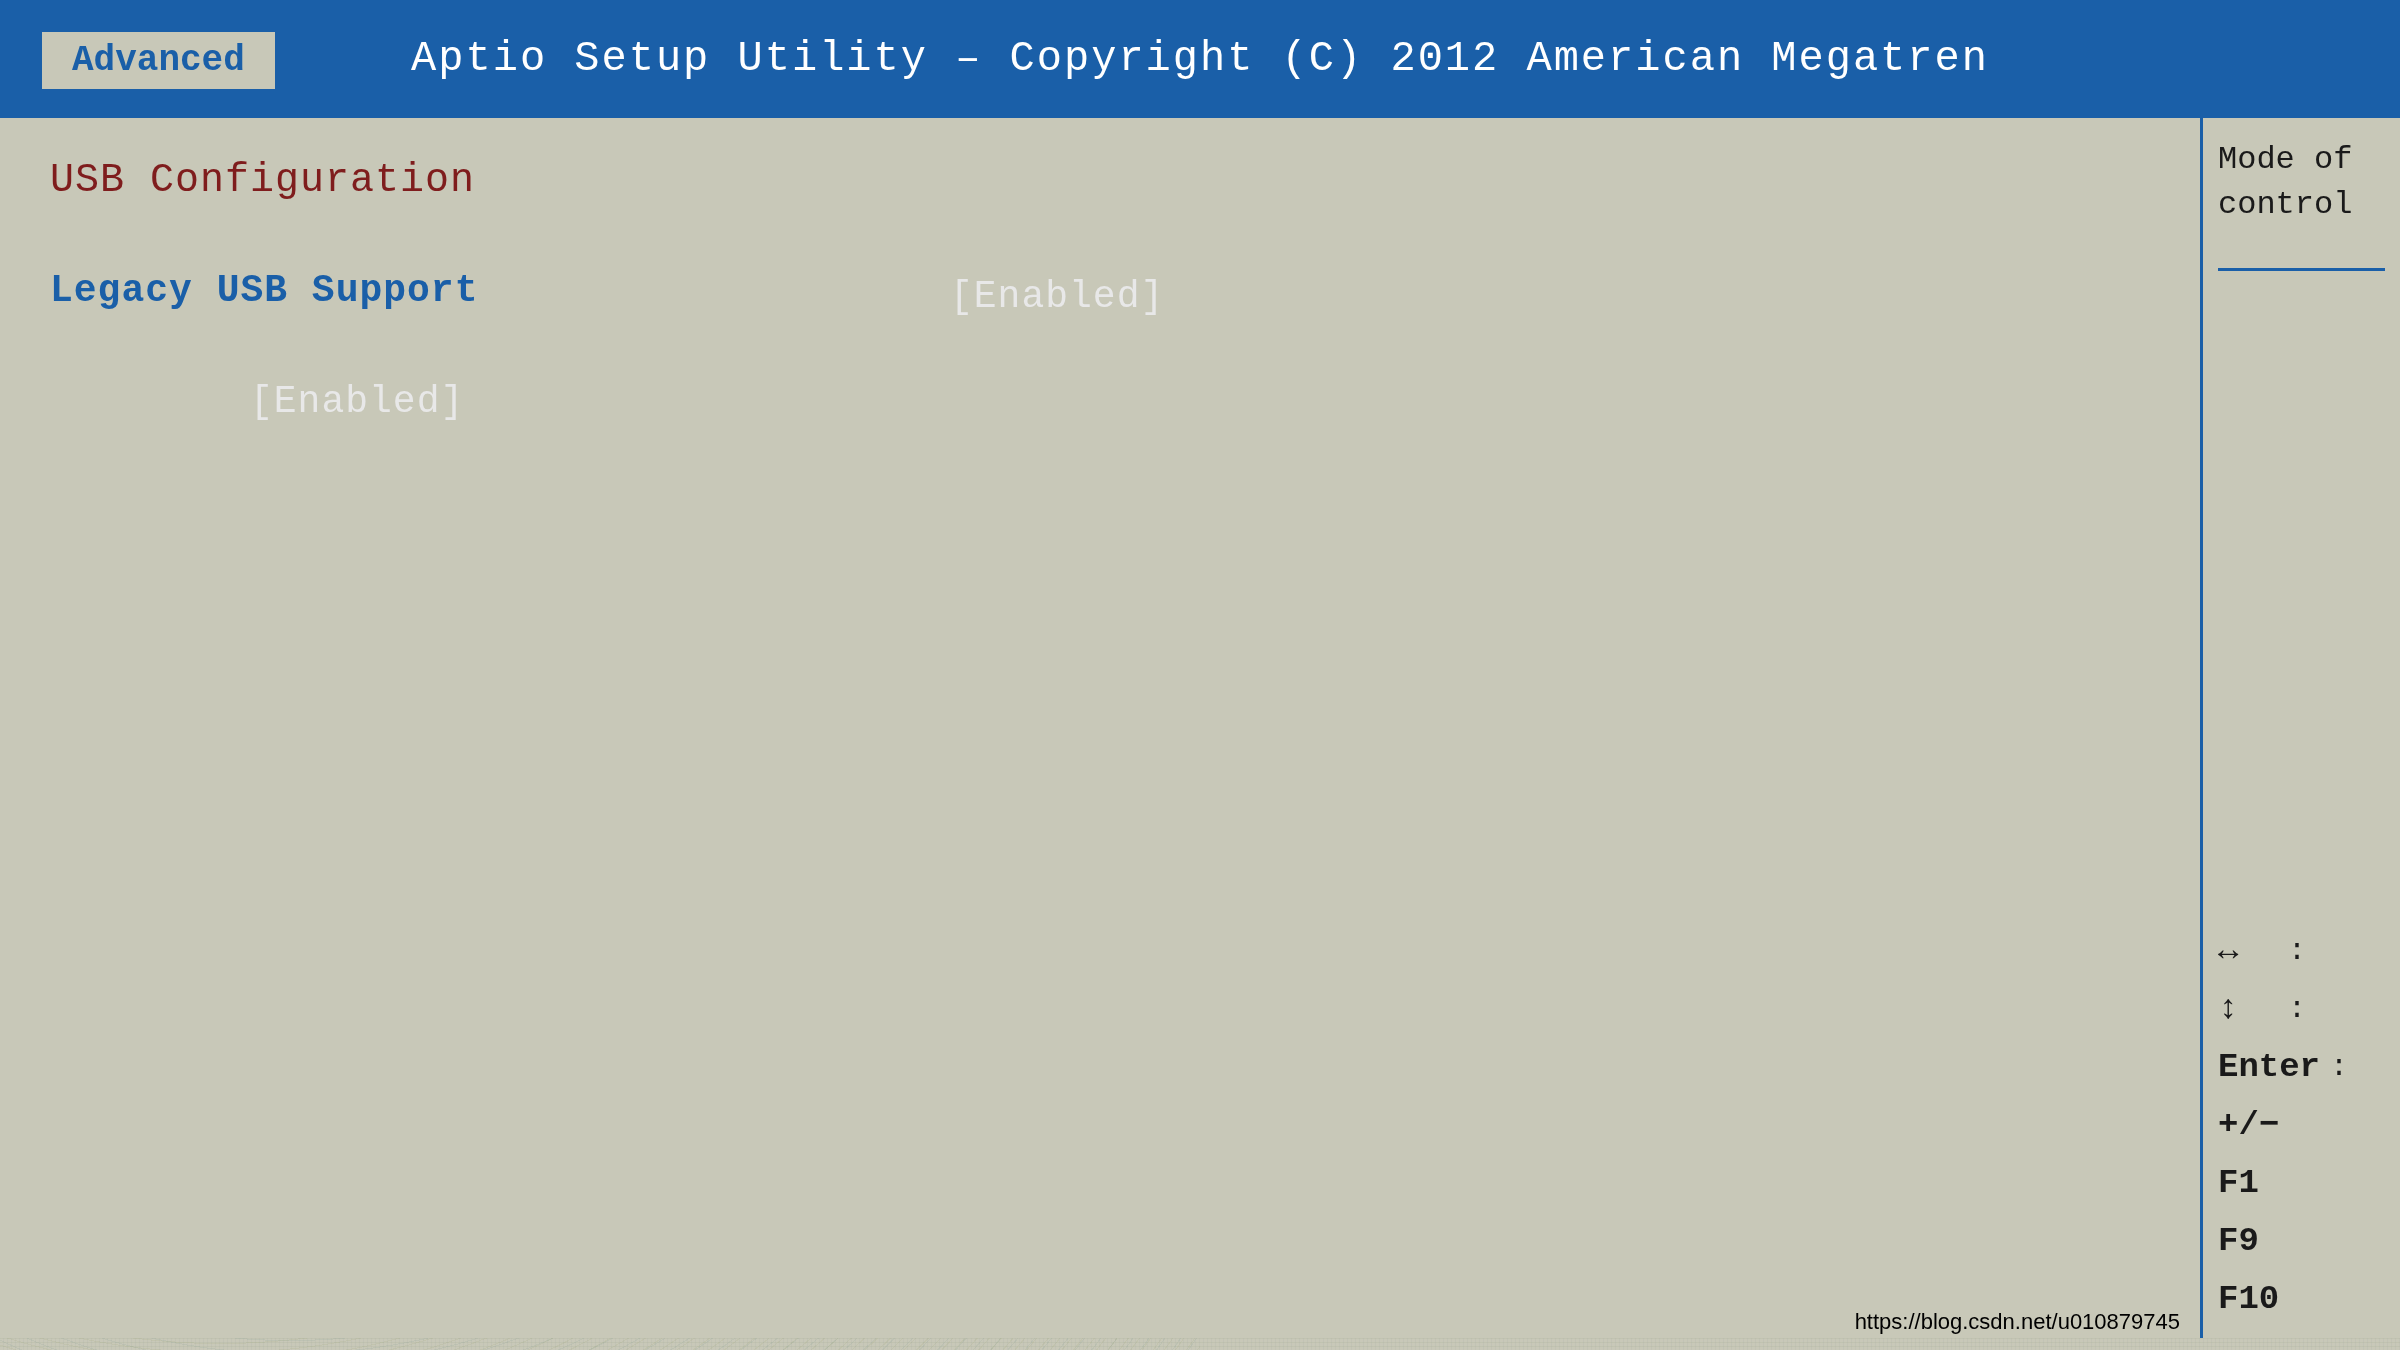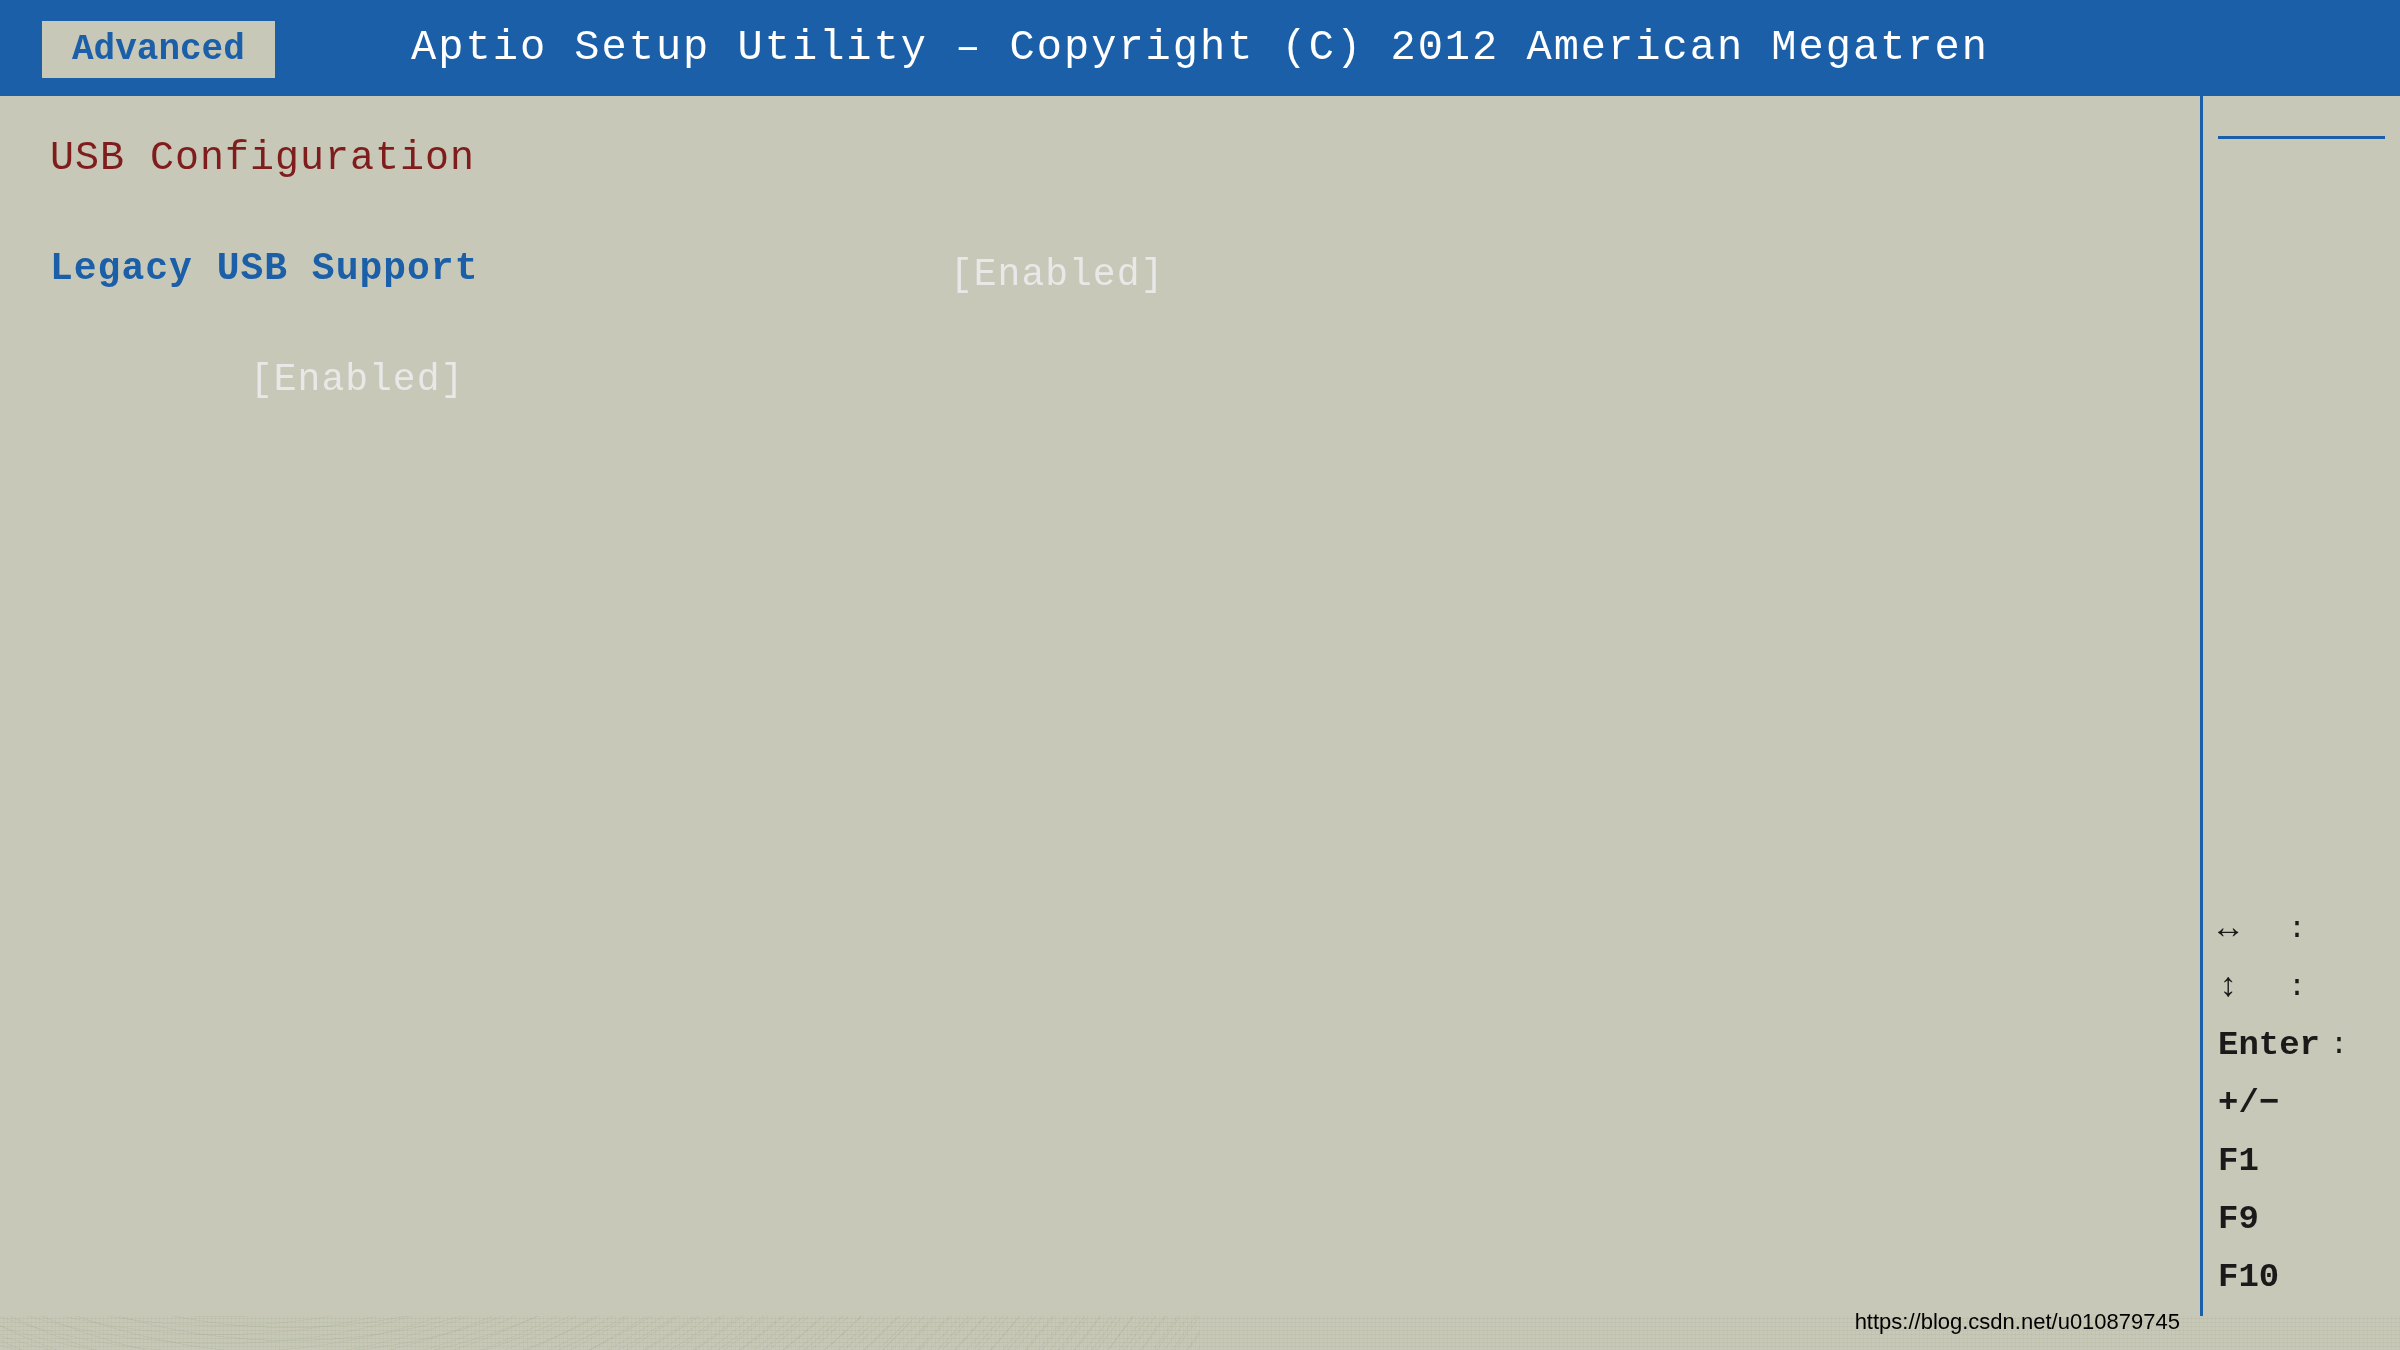--- a/index.html
+++ b/index.html
@@ -60,21 +60,21 @@
           rgba(100, 140, 130, 0.10) 12px,
           rgba(100, 140, 130, 0.10) 13px
         );
       pointer-events: none;
       z-index: 5;
     }
 
     
     .header-bar {
       width: 100%;
-      height: 96px;
+      height: 118px;
       background: #1a5fa8;
       display: flex;
       align-items: center;
       padding: 8px 40px;
       position: relative;
       z-index: 20;
     }
 
     .header-title {
       color: #ffffff;
@@ -248,20 +248,24 @@
       <span class="config-label active">Legacy USB Support</span>
       <span class="config-value">[Enabled]</span>
     </div>
 
     <div class="config-item">
       <span class="config-value">[Enabled]</span>
     </div>
   </div>
 
   <div class="right-sidebar">
+    <div class="sidebar-help-text">
+      <span>Mode of</span><br>
+      <span>control</span>
+    </div>
 
     <div class="sidebar-divider"></div>
 
     <div class="key-legend">
       <div class="key-item">
         <span class="key-symbol">↔</span>
         <span class="key-desc">:</span>
       </div>
       <div class="key-item">
         <span class="key-symbol">↕</span>

